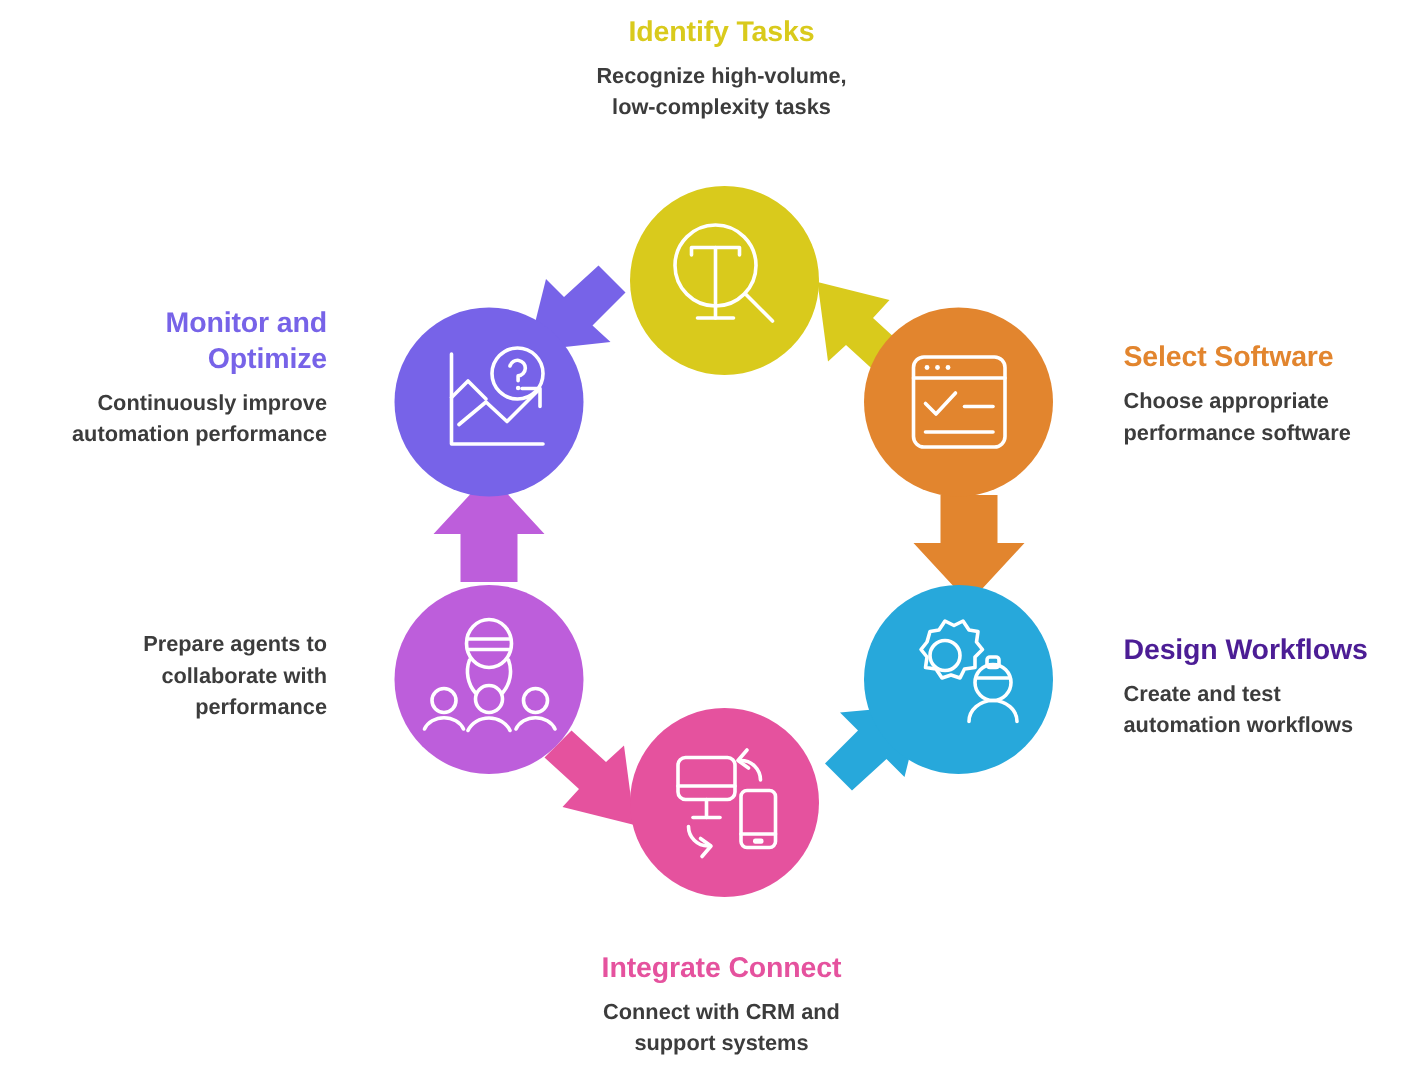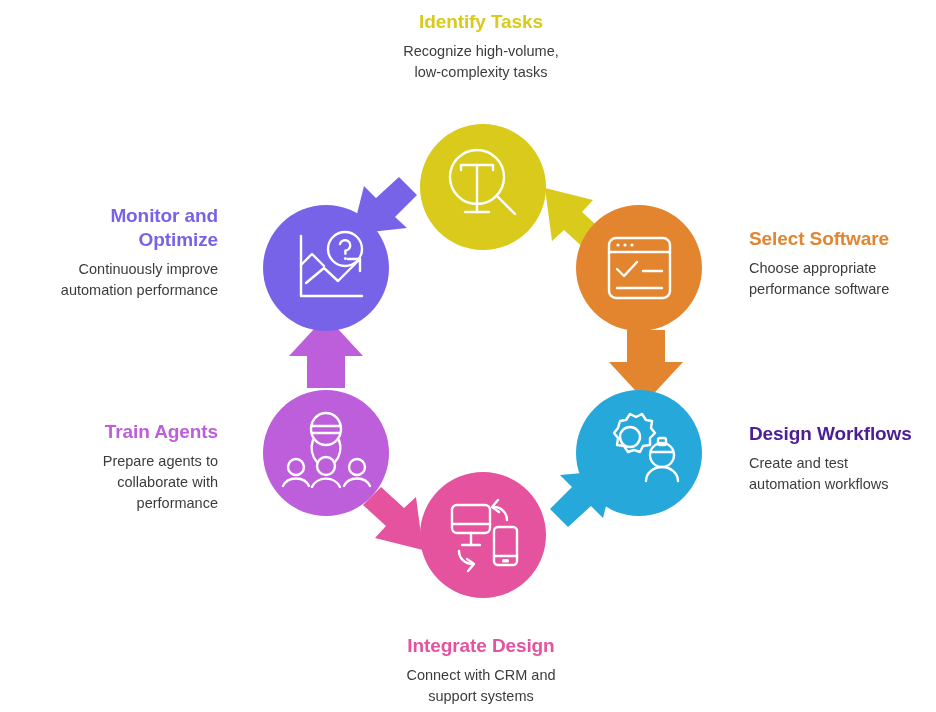--- a/index.html
+++ b/index.html
@@ -34,21 +34,21 @@
     font-weight: bold;
     line-height: 24px;
     margin: 0 0 7px 0;
     letter-spacing: -0.1px;
   }
   .label-desc {
     font-size: 14.5px;
     line-height: 21px;
     color: #3c3c3c;
     margin: 0;
-    font-weight: 400;
+    font-weight: 700;
   }
   .align-center { text-align: center; }
   .align-left   { text-align: left; }
   .align-right  { text-align: right; }
 
   
   #lbl-identify   { left: 330px; top: 10px;  width: 272px; }
   #lbl-select     { left: 734px; top: 227px; width: 200px; }
   #lbl-design     { left: 734px; top: 422px; width: 202px; }
   #lbl-integrate  { left: 330px; top: 634px; width: 272px; }
@@ -190,29 +190,28 @@
 
   <div class="label-block align-left" id="lbl-design">
     <div class="label-title" style="color:#4c1d95;">Design Workflows</div>
     <div class="label-desc">
       <span>Create and test</span><br>
       <span>automation workflows</span>
     </div>
   </div>
 
   <div class="label-block align-center" id="lbl-integrate">
-    <div class="label-title" style="color:#E5529E;">Integrate Design</div>
+    <div class="label-title" style="color:#E5529E;">Integrate Connect</div>
     <div class="label-desc">
       <span>Connect with CRM and</span><br>
       <span>support systems</span>
     </div>
   </div>
 
   <div class="label-block align-right" id="lbl-train">
-    <div class="label-title" style="color:#BD5EDB;">Train Agents</div>
     <div class="label-desc">
       <span>Prepare agents to</span><br>
       <span>collaborate with</span><br>
       <span>performance</span>
     </div>
   </div>
 
   <div class="label-block align-right" id="lbl-monitor">
     <div class="label-title" style="color:#7763E8;">
       <span>Monitor and</span><br>

